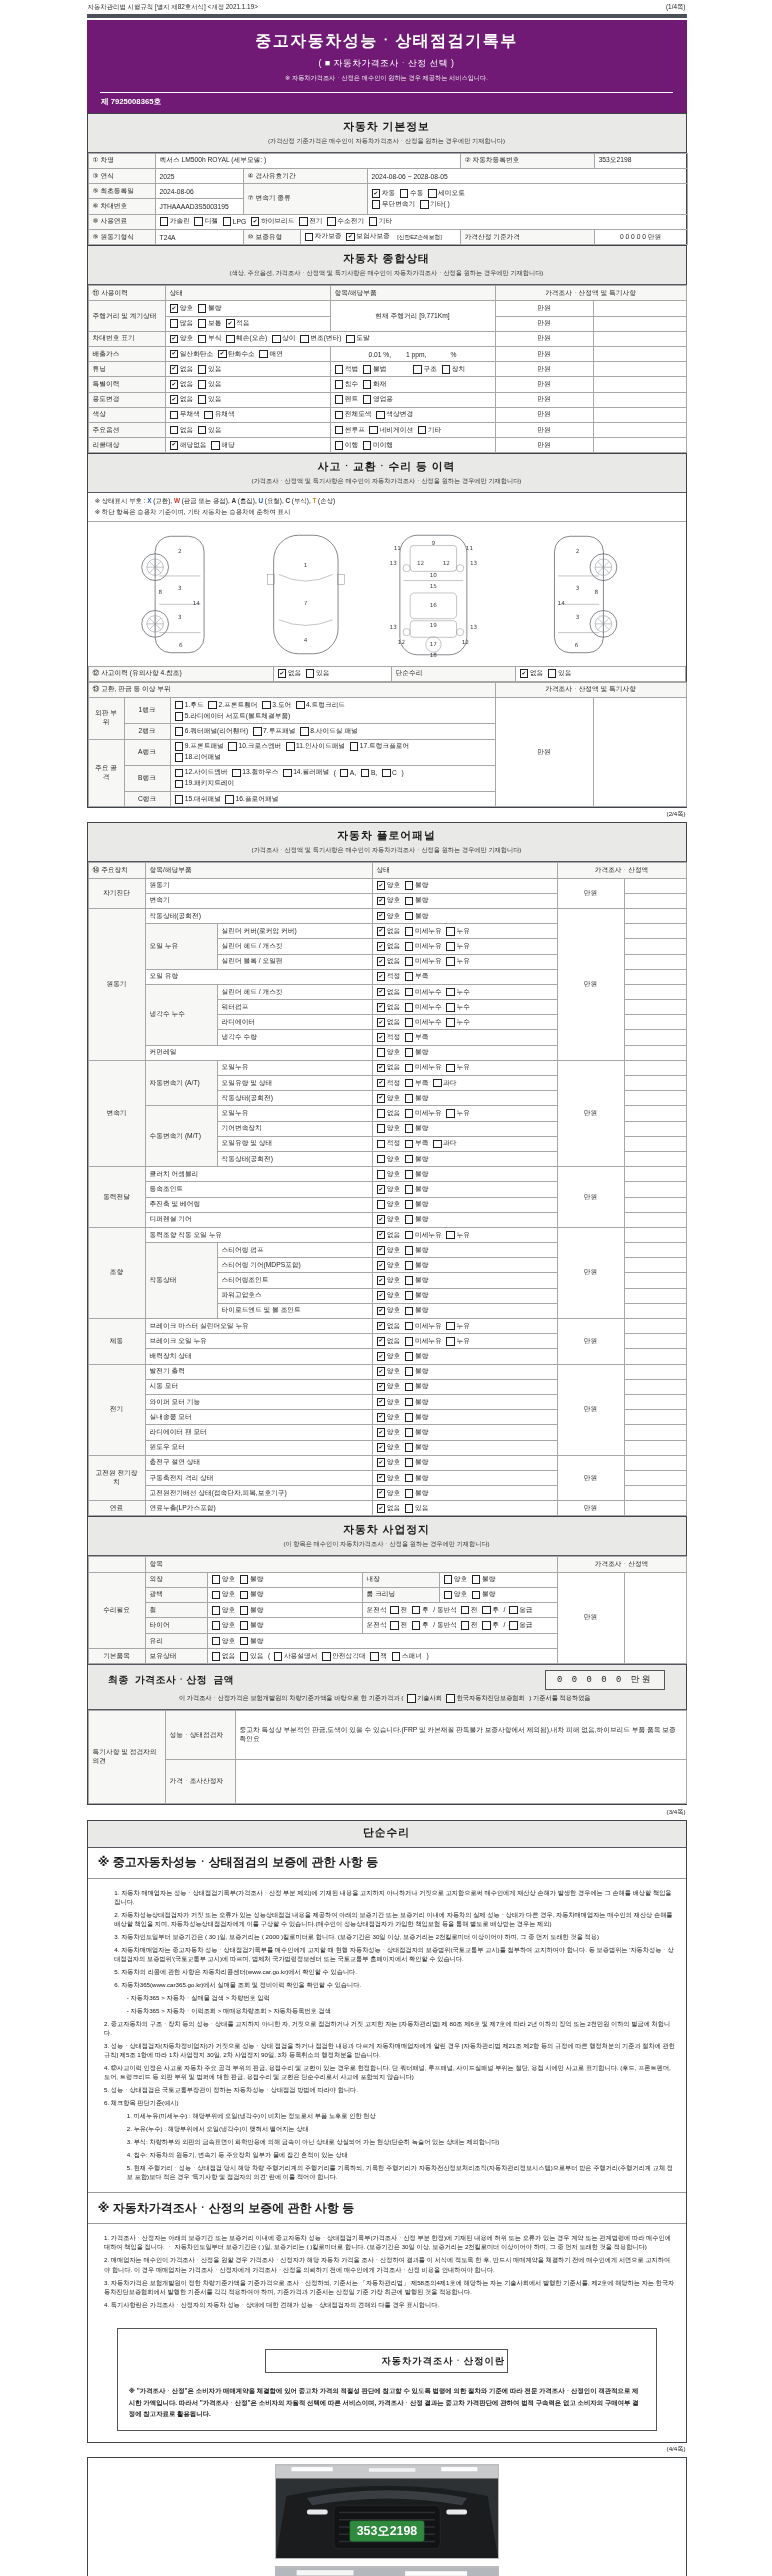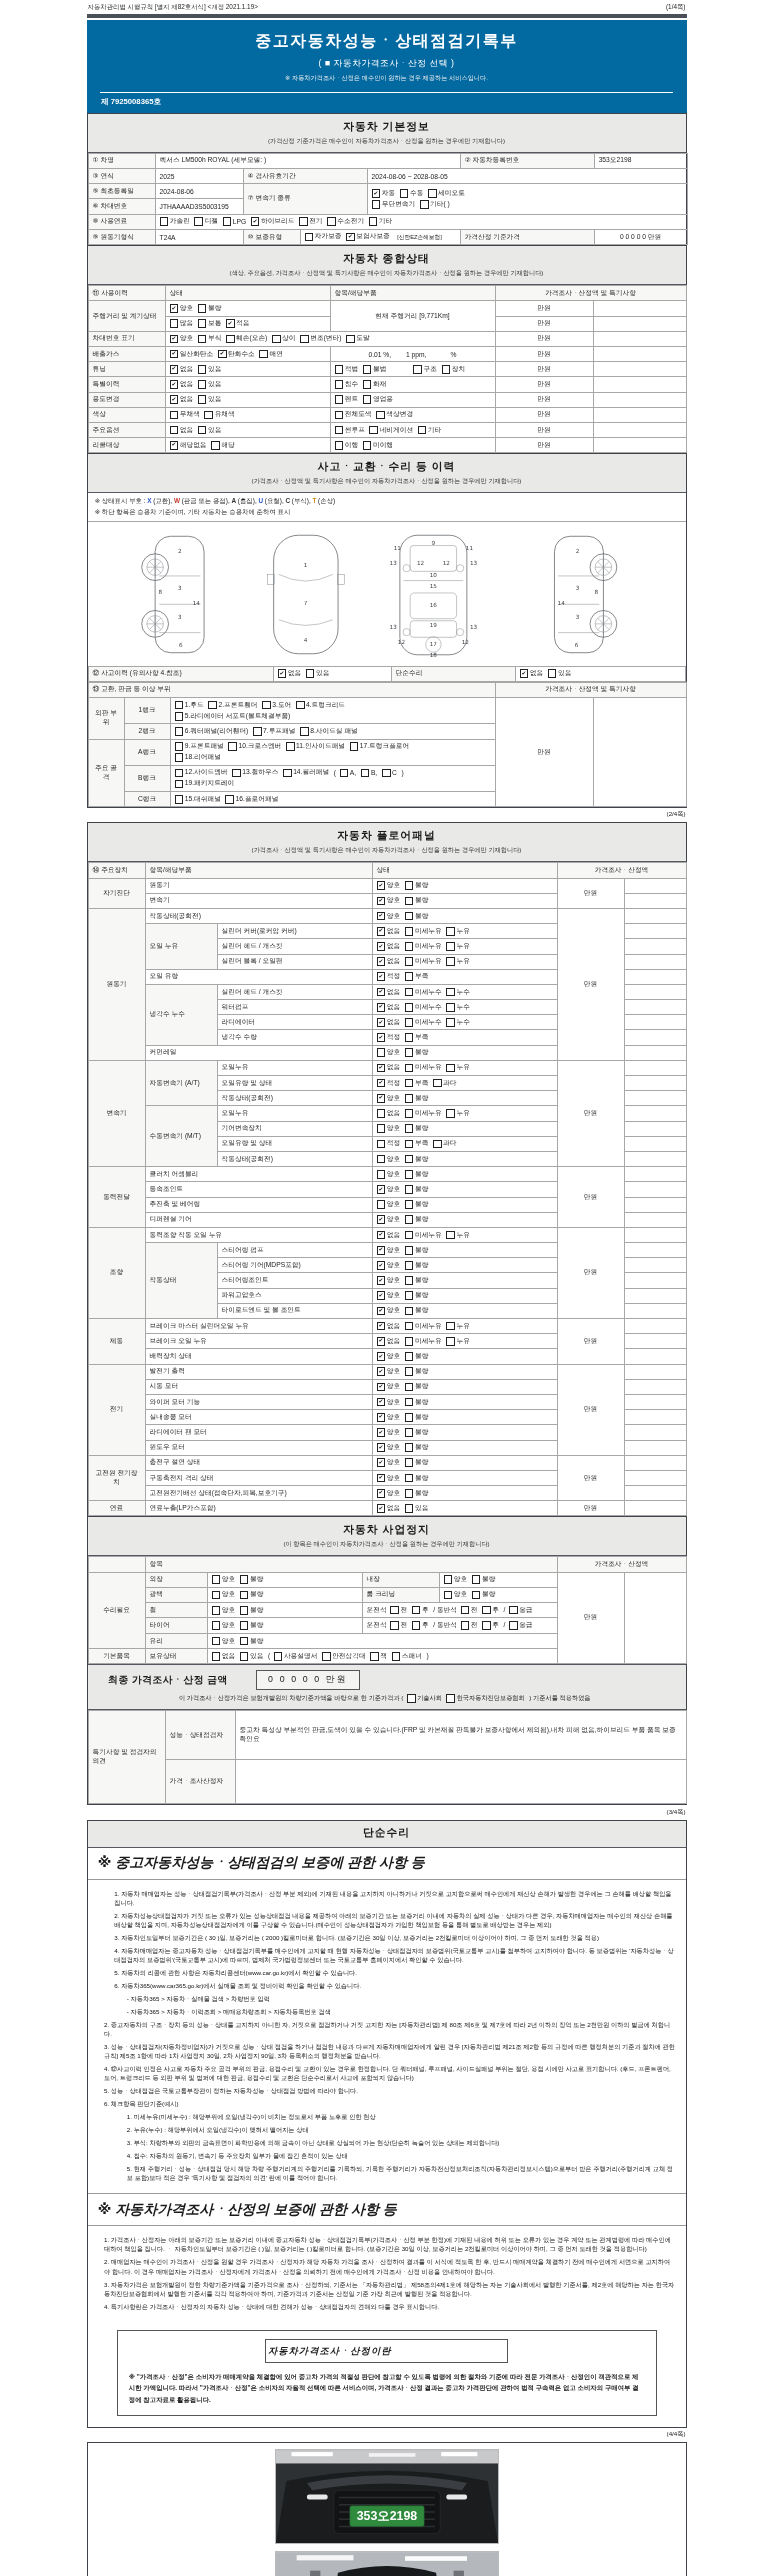--- a/index.html
+++ b/index.html
@@ -1,21 +1,21 @@
 <!DOCTYPE html>
 <html style="font-size:8.2px"><head>
 <meta charset="utf-8">
 <style>
   html,body{margin:0;padding:0;background:#fff;}
   body{width:773px;height:2576px;overflow:hidden;font-family:"Liberation Sans","DejaVu Sans",sans-serif;color:#1a1a1a;}
   .page-wrap{width:600px;margin:0 auto;}
   .meta-line{display:flex;justify-content:space-between;font-size:6.4px;padding:3.1px 1px 2.1px;color:#222;}
   .bar1{height:3.6px;background:#4b4f57;}
   .gapline{height:2.6px;background:#fff;}
-  .doc-dark{background:#0369a1;color:#fff;padding:10.3px 13.4px 0;}
+  .doc-dark{background:#701a75;color:#fff;padding:10.3px 13.4px 0;}
   .doc-title{text-align:center;font-size:16px;font-weight:bold;letter-spacing:1.5px;}
   .doc-select{text-align:center;font-size:8.8px;margin-top:6.2px;letter-spacing:0.5px;}
   .doc-note{text-align:center;font-size:6.2px;margin-top:4.6px;color:#f0f0f0;}
   .doc-number{margin-top:8.2px;border-top:1.5px solid #fff;padding:4.6px 1px 5.7px;font-size:7.7px;font-weight:bold;}
   .sec{border:1.5px solid #3f434a;border-top-width:1.5px;background:#fff;}
   .sec + .sec{border-top:none;}
   .sec-head{background:#e9e9e7;text-align:center;padding:5.7px 4.1px 6.2px;border-bottom:1px solid #55595f;}
   .sec-head h2{margin:0;font-size:10.8px;font-weight:bold;letter-spacing:1px;}
   .sec-head p{margin:3.1px 0 0;font-size:6.2px;color:#333;}
   table.grid{border-collapse:collapse;width:100%;table-layout:fixed;}
@@ -29,33 +29,33 @@
   .price-cell{text-align:center;color:#222;}
   .blank-cell{background:#fff;}
   .legend-row{padding:4.1px 7.2px 1px;font-size:6.4px;}
   .legend-row b.code{font-weight:bold;}
   .note2-row{padding:1px 7.2px 4.1px;font-size:6.4px;}
   .diagram-box{border-top:0.5px solid #a7a7a7;padding:4.1px 0 2.1px;text-align:center;}
   svg .dline{stroke:#6b6f73;fill:none;stroke-width:1.6;}
   svg .dthin{stroke:#8a8e92;fill:none;stroke-width:1;}
   svg .dlabel{font-size:11px;fill:#3c3f43;font-family:"DejaVu Sans",sans-serif;}
   .marker{ text-align:right;font-size:6.2px;padding:2.1px 1px 3.1px;color:#222;}
-  .notice-head{border-bottom:0.5px solid #9a9a9a;padding:6.7px 10.3px;font-weight:bold;font-size:14px;font-style:italic;}
+  .notice-head{border-bottom:0.5px solid #9a9a9a;padding:6.7px 10.3px;font-weight:bold;font-size:12px;}
   .notice-body{padding:5.2px 9.3px 7.2px;}
   .nitem{font-size:6.2px;line-height:1.5;margin:3.6px 0;color:#111;}
   .ind0{padding-left:7.2px;}
   .ind1{padding-left:17.5px;}
   .ind2{padding-left:30px;}
   .price-box-band{background:#e9e9e7;border-top:1px solid #55595f;border-bottom:1px solid #55595f;padding:5.2px 20.6px 6.2px;text-align:center;}
-  .price-box-line{display:flex;align-items:center;justify-content:flex-start;gap:28px;}
+  .price-box-line{display:flex;align-items:center;justify-content:space-between;gap:28px;font-family:Liberation Mono, monospace;}
   .price-box-label{font-size:9.8px;font-weight:bold;letter-spacing:0.5px;}
   .price-box-value{border:0.8px solid #555;background:#f4f4f2;padding:2.6px 11.3px;font-size:8.8px;letter-spacing:2.1px;}
   .price-box-note{margin-top:4.1px;font-size:6.2px;}
   .explain-box{border:0.8px solid #555;margin:8.2px 29px 10.3px;padding:8.2px 11.3px 10.3px;}
-  .explain-title{border:0.8px solid #555;width:46%;margin:0 auto;text-align:left;padding:4.6px 2.1px;font-size:9.3px;font-weight:bold;letter-spacing:1px;font-style:italic;}
+  .explain-title{border:0.8px solid #555;width:46%;margin:12px auto;text-align:right;padding:4.6px 2.1px;font-size:9.3px;font-weight:bold;letter-spacing:1px;}
   .explain-text{margin-top:7.2px;font-size:6.4px;line-height:1.8;font-weight:bold;color:#222;}
   .photo-wrap{text-align:center;padding:6.2px 0 8.2px;}
   .photo-wrap svg{display:block;margin:0 auto 7.2px;border:0.5px solid #bbb;}
   .mileage-val{font-size:7.2px;}
   .warranty-note{font-size:5.7px;color:#222;margin-left:1px;}
   .emission-vals{white-space:pre;}
 </style>
 </head>
 <body>
 

